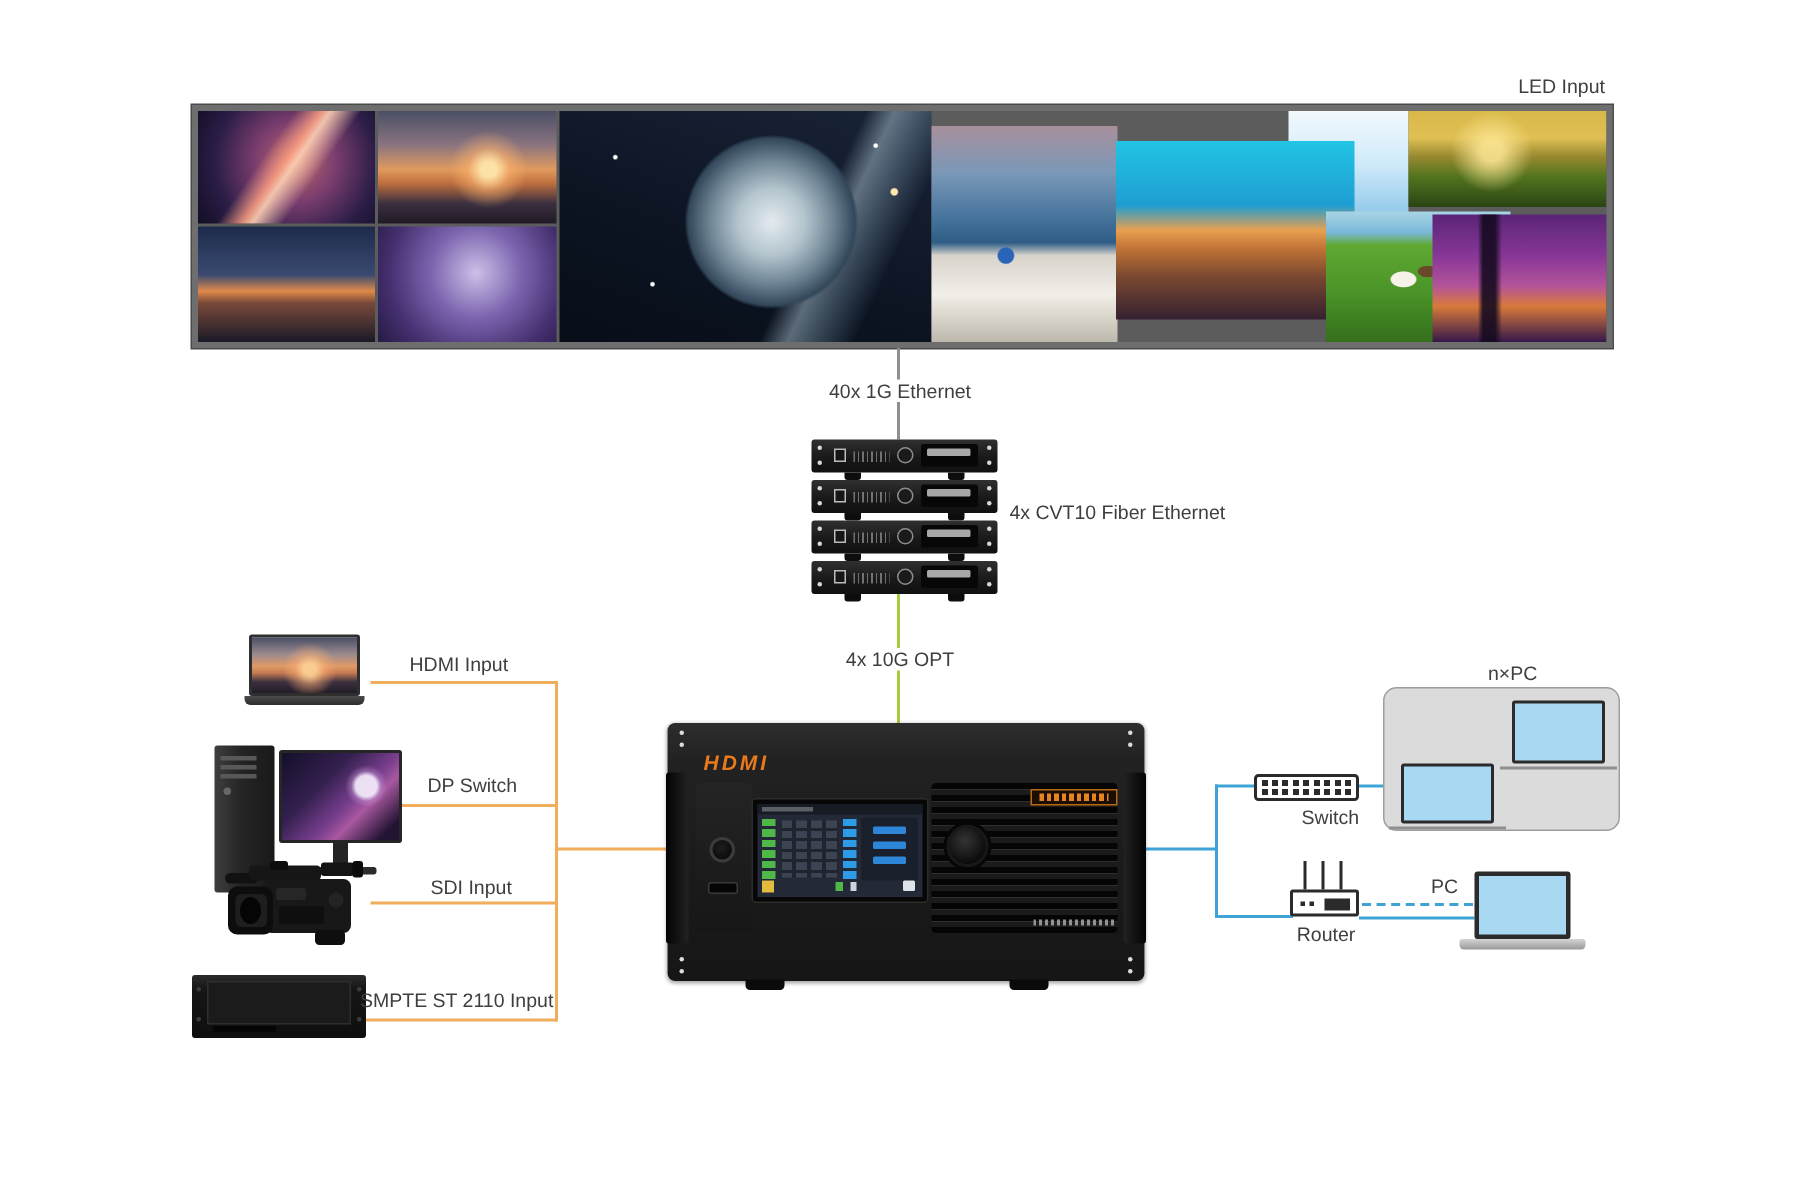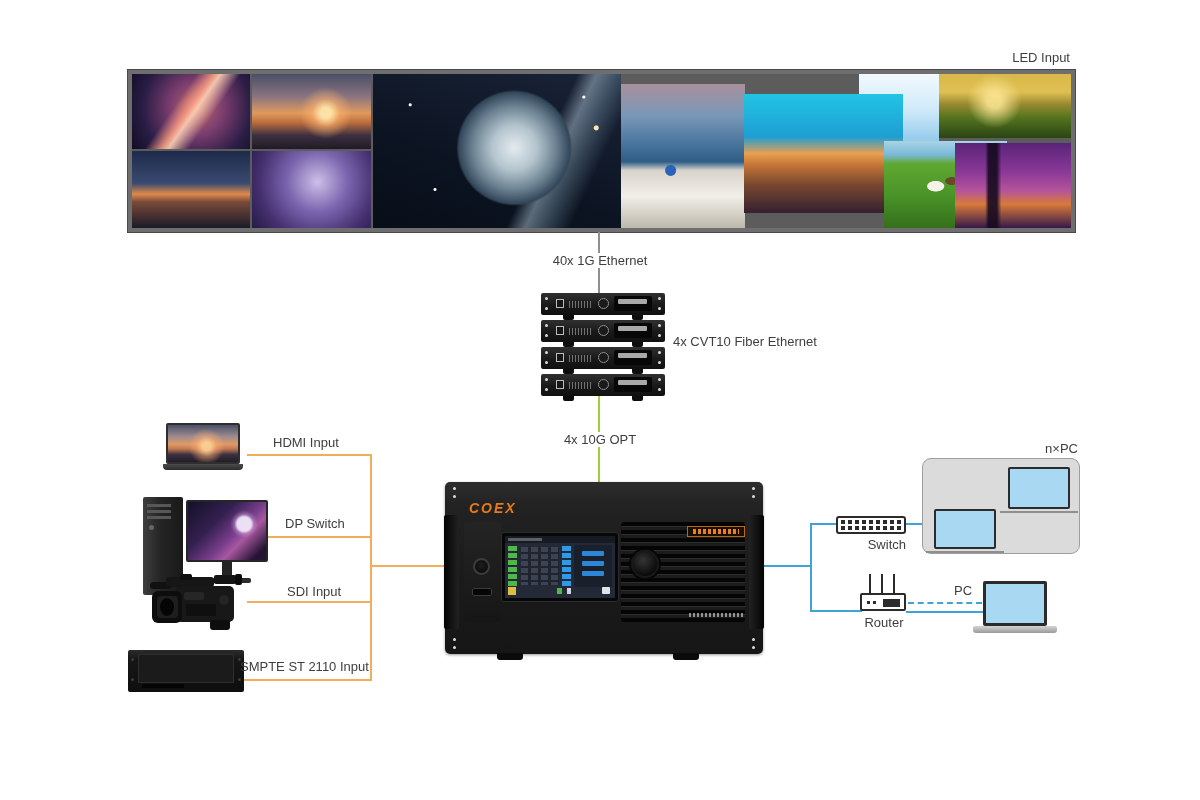--- a/index.html
+++ b/index.html
@@ -271,21 +271,21 @@
     <span class="pscrew" style="left:8px;top:5px"></span>
       <span class="pscrew" style="left:8px;top:13px"></span>
     <span class="pscrew" style="right:8px;top:5px"></span>
       <span class="pscrew" style="right:8px;top:13px"></span>
     <span class="pscrew" style="left:8px;bottom:13px"></span>
       <span class="pscrew" style="left:8px;bottom:5px"></span>
     <span class="pscrew" style="right:8px;bottom:13px"></span>
       <span class="pscrew" style="right:8px;bottom:5px"></span>
     <div class="ear l"></div>
     <div class="ear r"></div>
-    <div class="coex-logo">COEX</div>
+    <div class="coex-logo">HDMI</div>
     <div class="ctrl">
       <span class="pwr"></span>
       <span class="usb"></span>
     </div>
     <div class="bezel">
       <div class="scr">
         <div class="scr-top">
             <div class="scr-toptxt"></div>
           </div>
         <div class="scr-green"></div>
@@ -372,21 +372,21 @@
   <div class="line ln-blue" style="left:906px; top:523px; width:16px; height:2px;"></div>
   <div class="line ln-blue" style="left:810px; top:610px; width:52px; height:2px;"></div>
   <div class="line ln-blue" style="left:906px; top:611px; width:77px; height:2px;"></div>
   <div class="dash-blue" style="left:908px; top:602px; width:74px;"></div>
 
   <div class="switch">
     <div class="sw-ports"></div>
   </div>
   <div class="lbl center" style="left:836px; top:537px; width:70px;text-align:right;">Switch</div>
 
-  <div class="lbl" style="left:1030px; top:441px; width:48px; text-align:right;">n×PC</div>
+  <div class="lbl" style="left:992px; top:441px; width:48px; ">n×PC</div>
   <div class="pcgroup"></div>
   <div class="lap-screen" style="left:1008px; top:467px; width:62px; height:42px;"></div>
   <div class="lap-base" style="left:1000px; top:511px; width:78px;"></div>
   <div class="lap-screen" style="left:934px; top:509px; width:62px; height:40px;"></div>
   <div class="lap-base" style="left:926px; top:551px; width:78px;"></div>
 
   <div class="router-ant ra1"></div>
   <div class="router-ant ra2"></div>
   <div class="router-ant ra3"></div>
   <div class="router-body">

